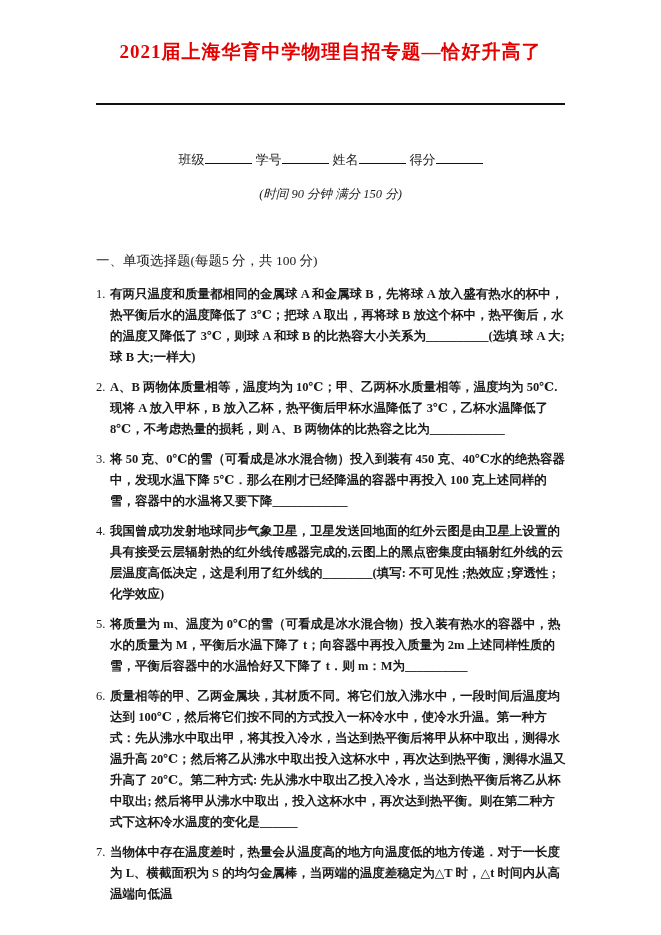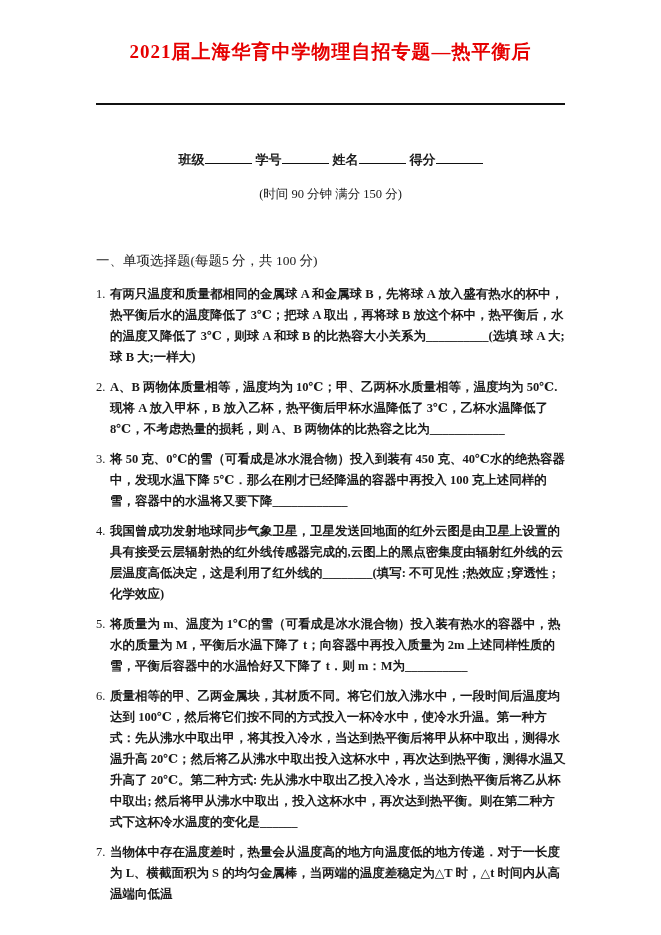--- a/index.html
+++ b/index.html
@@ -30,33 +30,34 @@
     background: #111111;
     width: 469px;
     margin: 39px auto 0 96px;
   }
   .student-row {
     margin-top: 46px;
     text-align: center;
     font-size: 13px;
     white-space: nowrap;
   }
-  .student-field { display: inline-block; font-weight: bold; }
+  .student-field { display: inline-block; }
   .student-field + .student-field { margin-left: 4px; }
   .blank-line {
     display: inline-block;
     width: 47px;
     height: 12px;
     border-bottom: 1.5px solid #111111;
     vertical-align: baseline;
   }
   .exam-info {
     margin-top: 17px;
     text-align: center;
     font-size: 12.5px;
+    font-style: italic;
   }
   .section-heading {
     margin: 49px 0 0 96px;
     font-size: 13.5px;
     font-weight: normal;
   }
   .questions {
     margin: 14px 95px 0 96px;
   }
   .question {
@@ -70,21 +71,21 @@
     width: 14px;
   }
   .qbody { flex: 1; font-weight: bold; }
   .qnote { margin-top: 5px; }
 </style>
 </head>
 <body>
 
 <div class="page">
 
-  <div class="doc-title">2021届上海华育中学物理自招专题—热平衡后</div>
+  <div class="doc-title">2021届上海华育中学物理自招专题—恰好升高了</div>
 
   <div class="title-rule"></div>
 
   <div class="student-row">
     <span class="student-field">
       <span>班级</span><span class="blank-line"></span>
     </span><span class="student-field">
       <span>学号</span><span class="blank-line"></span>
     </span><span class="student-field">
       <span>姓名</span><span class="blank-line"></span>
@@ -114,21 +115,21 @@
       <span class="qbody">将 50 克、0℃的雪（可看成是冰水混合物）投入到装有 450 克、40℃水的绝热容器中，发现水温下降 5℃．那么在刚才已经降温的容器中再投入 100 克上述同样的雪，容器中的水温将又要下降____________</span>
     </div>
 
     <div class="question">
       <span class="qnum">4.</span>
       <span class="qbody">我国曾成功发射地球同步气象卫星，卫星发送回地面的红外云图是由卫星上设置的具有接受云层辐射热的红外线传感器完成的,云图上的黑点密集度由辐射红外线的云层温度高低决定，这是利用了红外线的________(填写: 不可见性 ;热效应 ;穿透性 ;化学效应)</span>
     </div>
 
     <div class="question">
       <span class="qnum">5.</span>
-      <span class="qbody">将质量为 m、温度为 1℃的雪（可看成是冰水混合物）投入装有热水的容器中，热水的质量为 M，平衡后水温下降了 t；向容器中再投入质量为 2m 上述同样性质的雪，平衡后容器中的水温恰好又下降了 t．则 m：M为__________</span>
+      <span class="qbody">将质量为 m、温度为 0℃的雪（可看成是冰水混合物）投入装有热水的容器中，热水的质量为 M，平衡后水温下降了 t；向容器中再投入质量为 2m 上述同样性质的雪，平衡后容器中的水温恰好又下降了 t．则 m：M为__________</span>
     </div>
 
     <div class="question">
       <span class="qnum">6.</span>
       <span class="qbody">
         <span>质量相等的甲、乙两金属块，其材质不同。将它们放入沸水中，一段时间后温度均达到 100℃，然后将它们按不同的方式投入一杯冷水中，使冷水升温。第一种方式：先从沸水中取出甲，将其投入冷水，当达到热平衡后将甲从杯中取出，测得水温升高 20℃；然后将乙从沸水中取出投入这杯水中，再次达到热平衡，测得水温又升高了 20℃。第二种方式: 先从沸水中取出乙投入冷水，当达到热平衡后将乙从杯中取出; 然后将甲从沸水中取出，投入这杯水中，再次达到热平衡。则在第二种方式下这杯冷水温度的变化是______</span>
       </span>
     </div>
 
     <div class="question">

